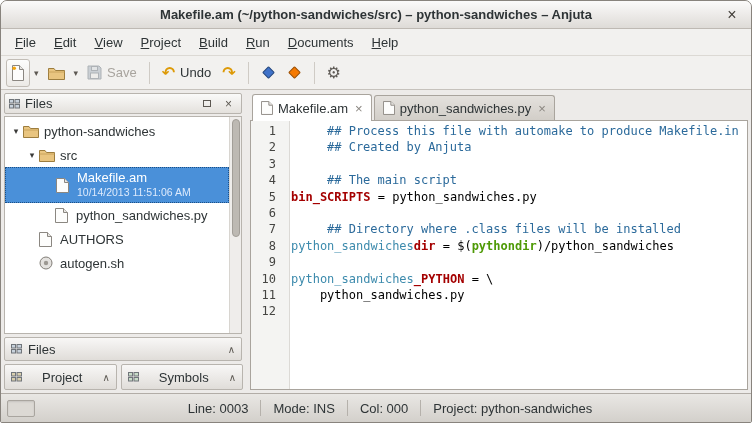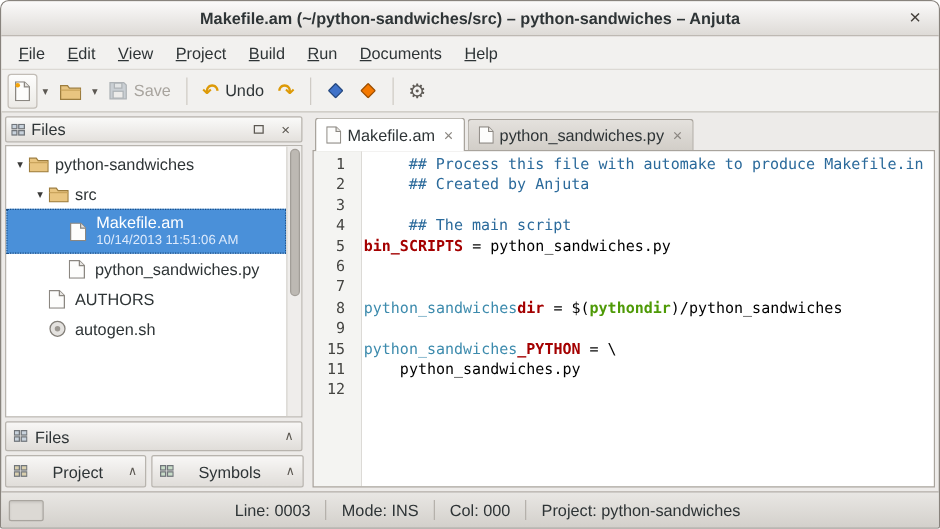--- a/index.html
+++ b/index.html
@@ -332,24 +332,24 @@
           </div>
         </div>
       <div class="editor">
         <div class="code">
             <div class="cl"><span class="ln">1</span><span class="lc"><span class="tok-comment">## Process this file with automake to produce Makefile.in</span></span></div>
             <div class="cl"><span class="ln">2</span><span class="lc"><span class="tok-comment">## Created by Anjuta</span></span></div>
             <div class="cl"><span class="ln">3</span><span class="lc"></span></div>
             <div class="cl"><span class="ln">4</span><span class="lc"><span class="tok-comment">## The main script</span></span></div>
             <div class="cl"><span class="ln">5</span><span class="lc"><span class="tok-directive">bin_SCRIPTS</span><span class="tok-plain"> = python_sandwiches.py</span></span></div>
             <div class="cl"><span class="ln">6</span><span class="lc"></span></div>
-            <div class="cl"><span class="ln">7</span></div>
+            <div class="cl"><span class="ln">7</span><span class="lc"><span class="tok-comment">## Directory where .class files will be installed</span></span></div>
             <div class="cl"><span class="ln">8</span><span class="lc"><span class="tok-variable">python_sandwiches</span><span class="tok-directive">dir</span><span class="tok-plain"> = $(</span><span class="tok-funcname">pythondir</span><span class="tok-plain">)/python_sandwiches</span></span></div>
             <div class="cl"><span class="ln">9</span><span class="lc"></span></div>
-            <div class="cl"><span class="ln">15</span><span class="lc"><span class="tok-variable">python_sandwiches</span><span class="tok-directive">_PYTHON</span><span class="tok-plain"> = \</span></span></div>
+            <div class="cl"><span class="ln">10</span><span class="lc"><span class="tok-variable">python_sandwiches</span><span class="tok-directive">_PYTHON</span><span class="tok-plain"> = \</span></span></div>
             <div class="cl"><span class="ln">11</span><span class="lc"><span class="tok-plain">    python_sandwiches.py</span></span></div>
             <div class="cl"><span class="ln">12</span><span class="lc"></span></div>
           </div>
       </div>
     </div>
 
   </div>
 
   <div class="statusbar">
     <div class="grip"></div>

